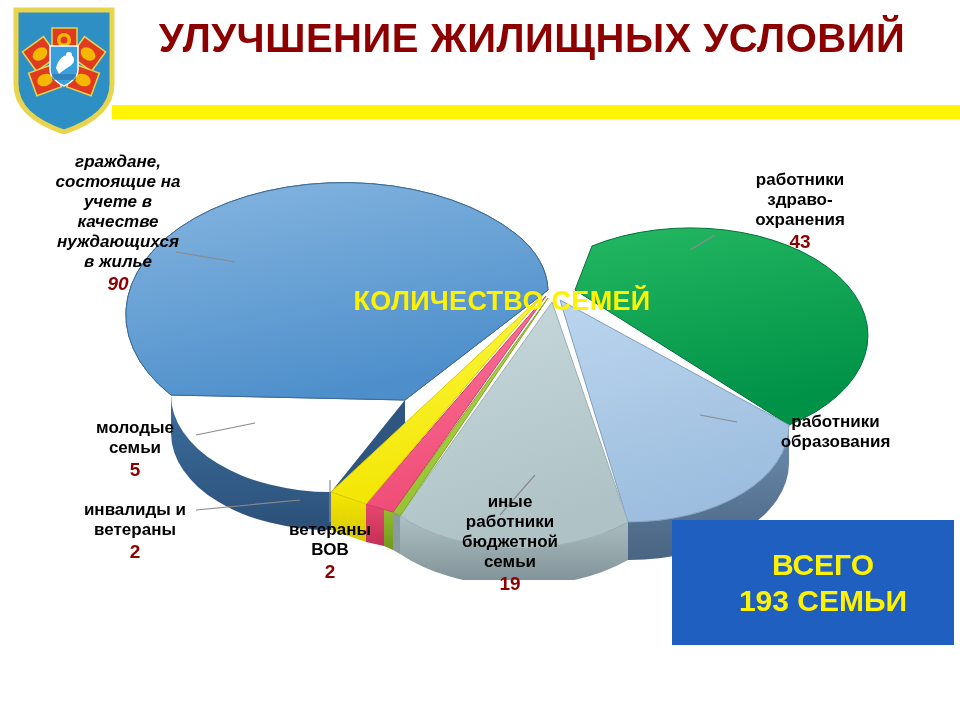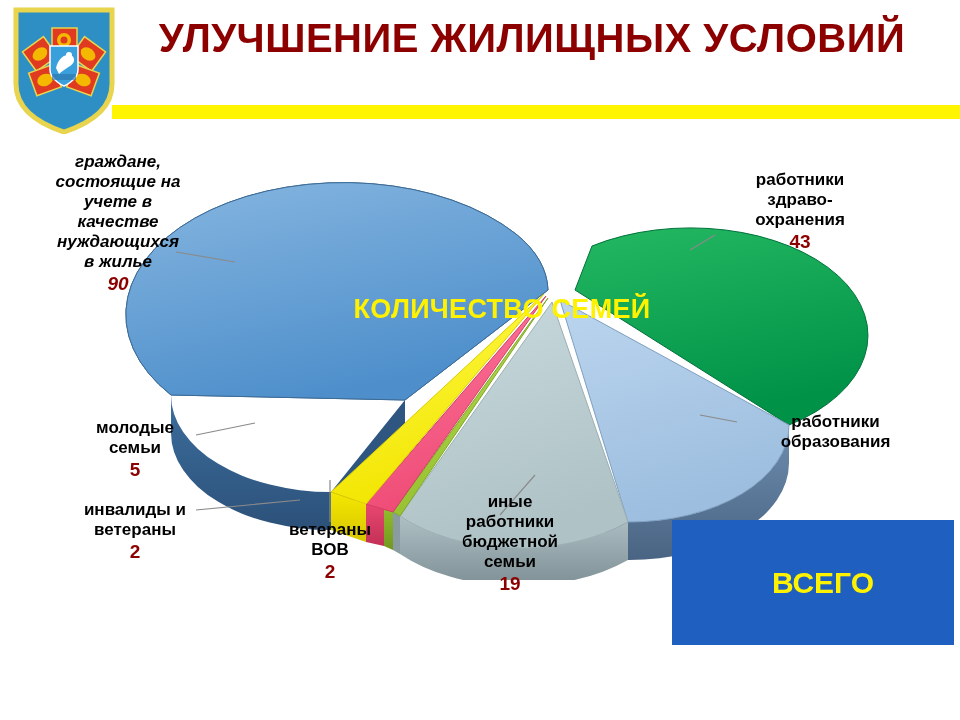--- a/index.html
+++ b/index.html
@@ -10,21 +10,21 @@
   #emblem{position:absolute;left:12px;top:6px;width:104px;height:128px;}
   #title{position:absolute;left:132px;top:16px;width:800px;
          text-align:center;color:#8C0000;font-weight:bold;
          font-size:40px;line-height:44px;letter-spacing:.5px;}
   #yellow-bar{position:absolute;left:112px;top:105px;width:848px;height:14px;
               background:#FFF500;}
 
   
   #chart-area{position:absolute;left:0;top:130px;width:960px;height:450px;}
   #pie-svg{position:absolute;left:0;top:0;}
-  #center-label{position:absolute;left:332px;top:164px;width:340px;
+  #center-label{position:absolute;left:332px;top:156px;width:340px;
                 text-align:center;color:#FFF200;font-weight:bold;font-size:27px;
                 letter-spacing:.3px;white-space:nowrap;}
 
   
   .lbl{position:absolute;text-align:center;color:#000;
        font-weight:bold;font-size:17px;line-height:20px;}
   .lbl .num{display:block;color:#8C0000;font-weight:bold;font-size:19px;
             line-height:22px;margin-top:1px;}
 
   #lbl-need{left:18px;top:152px;width:200px;font-style:italic;}
@@ -229,13 +229,14 @@
   <span class="num">43</span>
 </div>
 
 <div class="lbl" id="lbl-edu">
   <span>работники</span><br>
   <span>образования</span>
 </div>
 
 <div id="total-box">
   <div>ВСЕГО</div>
+  <div>193 СЕМЬИ</div>
 </div>
 
 </body></html>

